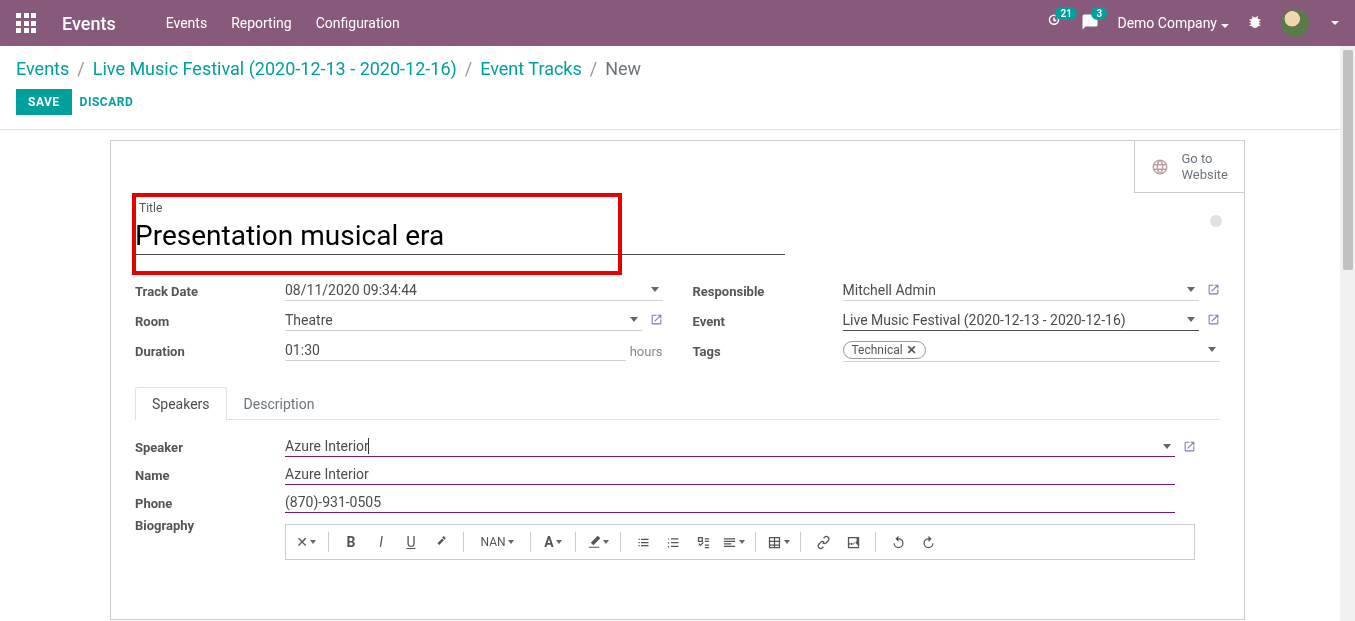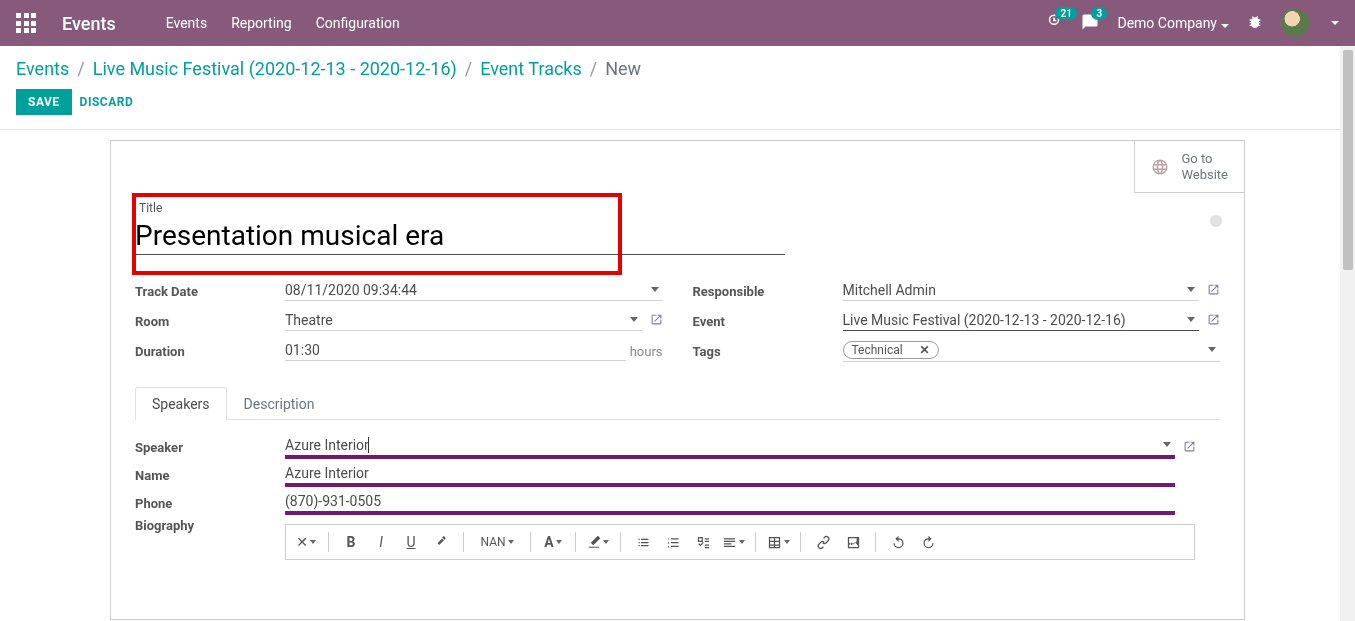--- a/index.html
+++ b/index.html
@@ -38,29 +38,29 @@
 .title-label{font-size:12px;font-weight:400;color:#555;margin-left:4px}
 .title-input{font-size:28px;border:none;border-bottom:1px solid #4c4c4c;width:650px;padding:4px 0 2px 0;outline:none;background:transparent}
 .form-grid{display:flex;gap:30px;padding:22px 24px 0 24px}
 .col{flex:1}
 .row{display:flex;align-items:center;min-height:28px;margin-bottom:2px}
 .row-label{width:150px;font-size:13px;font-weight:700;color:#555}
 .row-field{flex:1;display:flex;align-items:center;gap:6px;border-bottom:1px solid #d0d0d0;padding-bottom:2px;font-size:14px;color:#4c4c4c}
 .dd-caret{width:0;height:0;border-left:4px solid transparent;border-right:4px solid transparent;border-top:5px solid #666;margin-left:auto;margin-right:4px}
 .ext-link svg{width:13px;height:13px;fill:#7c7bad;cursor:pointer}
 .suffix{color:#888;font-size:13px;margin-left:4px}
-.tag{display:inline-flex;align-items:flex-start;border:1px solid #999;border-radius:10px;padding:1px 8px;font-size:12px;color:#555;gap:17px}
+.tag{display:inline-flex;align-items:flex-start;border:1px solid #999;border-radius:10px;padding:1px 8px;font-size:12px;color:#555;gap:4px}
 .tag .x{font-weight:700;cursor:pointer}
 .tabs{display:flex;margin:20px 24px 0 24px;border-bottom:1px solid #dee2e6}
 .tab{padding:8px 16px;font-size:14px;cursor:pointer;color:#6c757d;border:1px solid transparent;border-bottom:none;margin-bottom:-1px}
 .tab.active{border-color:#dee2e6;background:#fff;color:#4c4c4c;border-radius:3px 3px 0 0}
 .tab-content{padding:14px 24px}
 .speaker-row{display:flex;align-items:center;min-height:27px;margin-bottom:1px}
 .s-label{width:150px;font-size:13px;font-weight:700;color:#555}
-.s-field{flex:1;border-bottom:4px solid #701a75;font-size:14px;padding-bottom:2px;display:flex;align-items:center}
+.s-field{flex:1;border-bottom:1px solid #701a75;font-size:14px;padding-bottom:2px;display:flex;align-items:center}
 .s-field.wide{max-width:890px}
 .rte-toolbar{border:1px solid #ccc;margin-top:6px;padding:4px 6px;display:flex;align-items:center;gap:2px;flex-wrap:wrap}
 .rte-btn{width:28px;height:26px;display:flex;align-items:center;justify-content:center;cursor:pointer;color:#555;font-size:14px}
 .rte-sep{width:1px;height:20px;background:#ccc;margin:0 6px}
 .rte-btn .tri{width:0;height:0;border-left:3px solid transparent;border-right:3px solid transparent;border-top:4px solid #666;margin-left:2px}
 .cursor-line{display:inline-block;width:1px;height:16px;background:#333;vertical-align:middle;margin-left:-1px}
 .scrollbar-track{position:absolute;right:0;top:46px;width:15px;bottom:0;background:#f1f1f1}
 .scrollbar-thumb{position:absolute;right:2px;top:4px;width:10px;height:220px;background:#c1c1c1;border-radius:2px}
 </style>
 </head>

